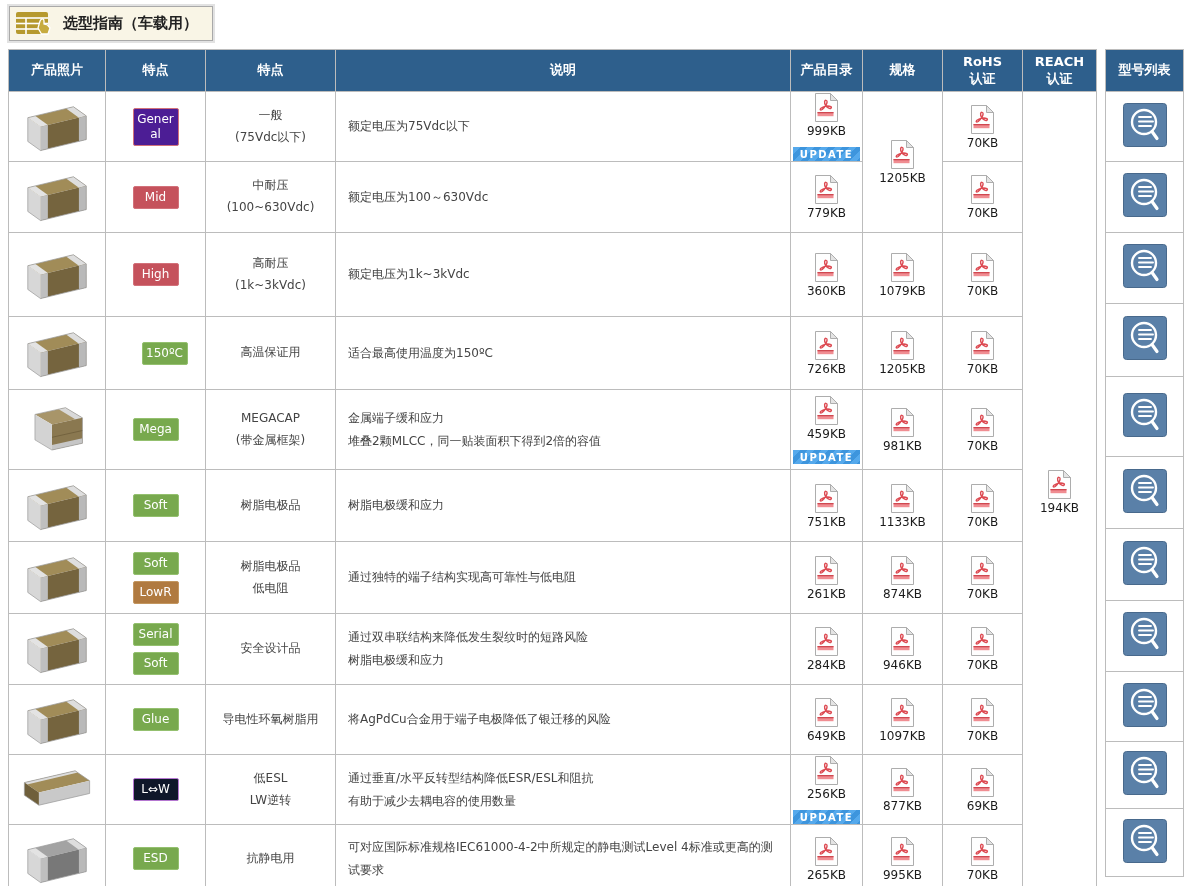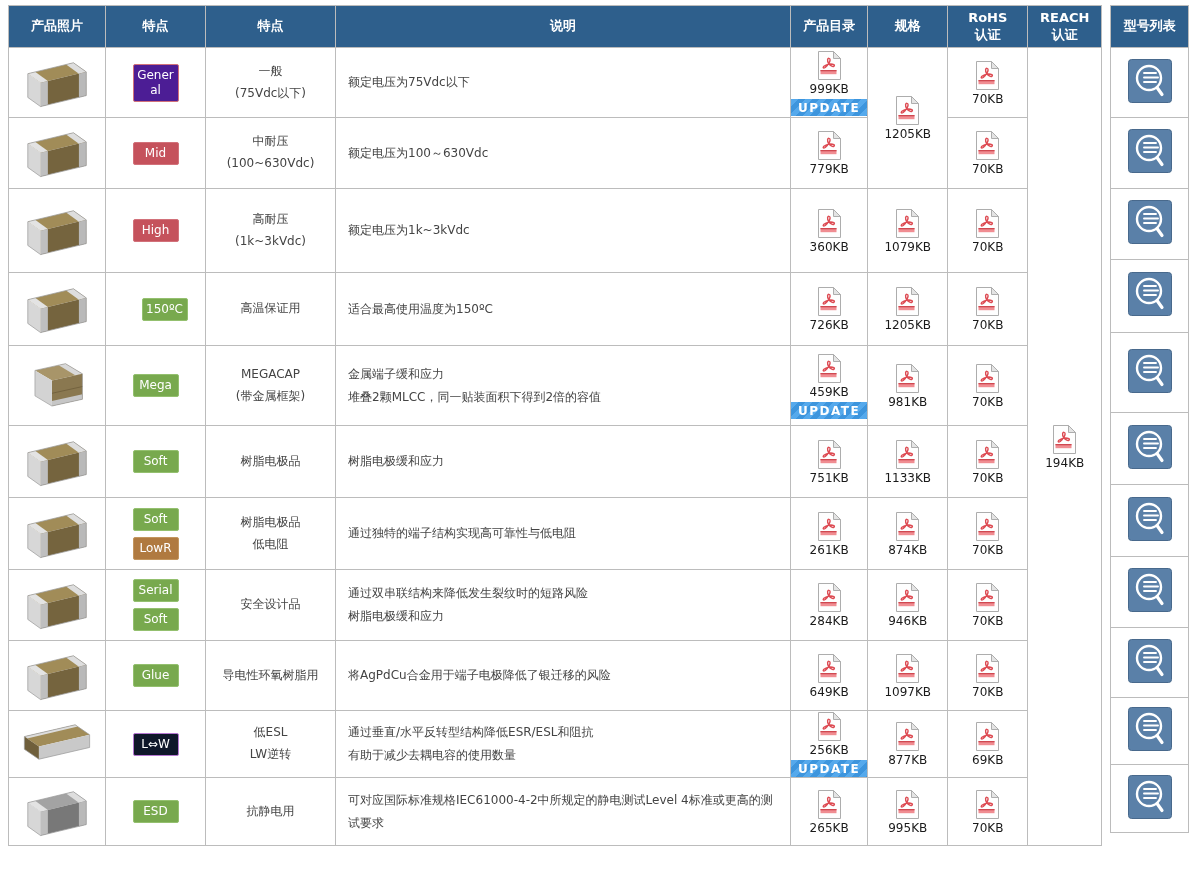--- a/index.html
+++ b/index.html
@@ -26,30 +26,43 @@
 .badge-stack { display:flex; flex-direction:column; align-items:center; gap:6px; }
 .badge {
   display:inline-block; width:46px; padding:3px 2px; font-size:12px; line-height:1.25;
   color:#fff; border:1px solid; border-radius:2px; word-break:break-all;
 }
 .feature-cell { font-size:12px; color:#444; line-height:1.8; }
 .desc-cell { text-align:left; padding:4px 12px; font-size:12px; color:#444; line-height:1.9;margin-top:16px; }
 .pdf-block { display:inline-flex; flex-direction:column; align-items:center; cursor:pointer; }
 .pdf-size { font-size:12px; color:#1a1a1a; margin-top:1px; }
 .update-badge {
-  margin-top:3px; font-size:12px; font-weight:bold; letter-spacing:1.5px; color:#fff;
+  margin-top:9px; font-size:10px; font-weight:bold; letter-spacing:1.5px; color:#fff;
   padding:2px 7px 1px;
   background:repeating-linear-gradient(135deg,#55a9ec 0 5px,#3d95dd 5px 10px);
 }
 .model-link { display:inline-flex; cursor:pointer; }
 </style>
 </head>
 <body>
 
 <div class="page">
+  <div class="title-box">
+    <svg width="40" height="27" viewBox="0 0 40 27">
+      <rect x="1" y="2" width="32" height="22" rx="2" fill="#b6992e"></rect>
+      <g stroke="#fff" stroke-width="1.6">
+        <line x1="1" y1="8" x2="33" y2="8"></line>
+        <line x1="11" y1="8" x2="11" y2="24"></line>
+        <line x1="1" y1="13.5" x2="33" y2="13.5"></line>
+        <line x1="1" y1="19" x2="33" y2="19"></line>
+      </g>
+      <path d="M25 11 c1.5 -3 4 -2.5 4 0 l0 3 3.5 1 2.5 3 -2 6 -6.5 0 -3.5 -6 z" fill="#c7ab3f" stroke="#fff" stroke-width="1.3"></path>
+    </svg>
+    <span class="title-text">选型指南（车载用）</span>
+  </div>
 
   <div class="tables">
     <table class="main-table">
       <colgroup>
         <col style="width:97px">
           <col style="width:100px">
           <col style="width:130px">
           <col style="width:455px">
         <col style="width:72px">
           <col style="width:80px">

